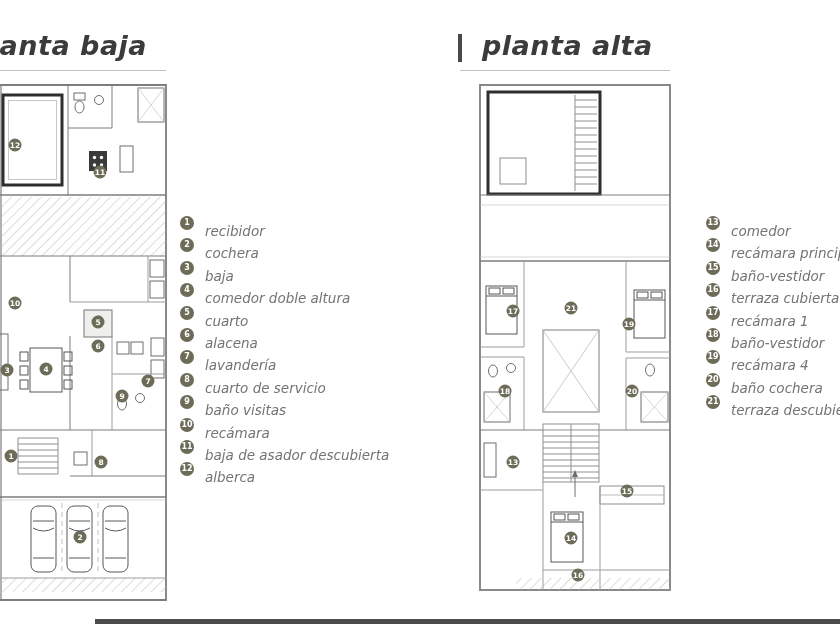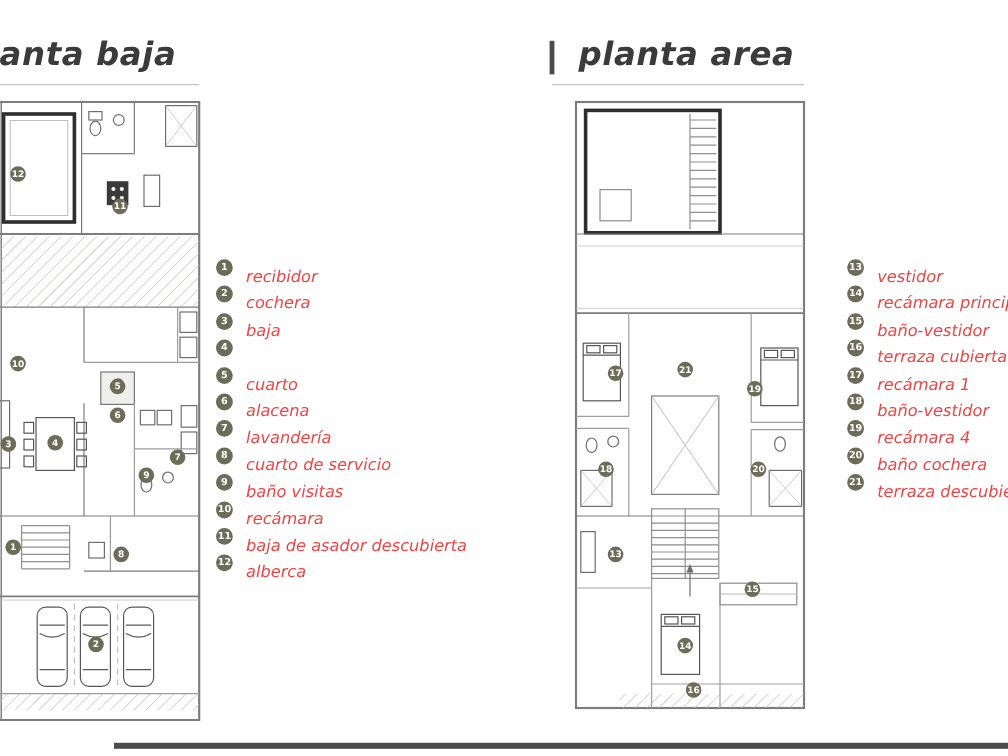--- a/index.html
+++ b/index.html
@@ -57,21 +57,21 @@
     background: #6c6c59;
     color: #ffffff;
     font-size: 8px; font-weight: bold; font-style: normal;
     display: flex; align-items: center; justify-content: center;
     margin-right: 11px;
     line-height: 1;
   }
   .legend-label {
     font-style: italic;
     font-size: 13.5px;
-    color: #ef4444;
+    color: #737373;
     white-space: nowrap;
     margin-top: 16px;
   }
 </style>
 </head>
 <body>
 
 <svg id="plan-svg" width="840" height="630" viewBox="0 0 840 630">
   <defs>
     <pattern id="hatch" width="7" height="7" patternTransform="rotate(45)" patternUnits="userSpaceOnUse">
@@ -225,21 +225,21 @@
     <line x1="600" y1="486" x2="600" y2="590" stroke="#9d9d9d"></line>
     <line x1="543" y1="570" x2="670" y2="570" stroke="#9d9d9d"></line>
     <rect x="516" y="578" width="154" height="12" fill="url(#hatch)" stroke="none"></rect>
   </g>
 
   <rect x="95" y="619" width="745" height="5" fill="#4c4c4c" stroke="none"></rect>
 </svg>
 
 <div class="title" id="title-left">planta baja</div>
 <div class="title-bar"></div>
-<div class="title" id="title-right">planta area</div>
+<div class="title" id="title-right">planta alta</div>
 <div class="title-rule" id="rule-left"></div>
 <div class="title-rule" id="rule-right"></div>
 
 <div class="markers">
 
     <div class="marker" style="left: 15px; top: 145px;">
       <span>12</span>
     </div>
 
     <div class="marker" style="left: 100px; top: 172px;">
@@ -337,20 +337,21 @@
       <span class="legend-label">cochera</span>
     </div>
 
     <div class="legend-row">
       <span class="badge">3</span>
       <span class="legend-label">baja</span>
     </div>
 
     <div class="legend-row">
       <span class="badge">4</span>
+      <span class="legend-label">comedor doble altura</span>
     </div>
 
     <div class="legend-row">
       <span class="badge">5</span>
       <span class="legend-label">cuarto</span>
     </div>
 
     <div class="legend-row">
       <span class="badge">6</span>
       <span class="legend-label">alacena</span>
@@ -383,21 +384,21 @@
 
     <div class="legend-row">
       <span class="badge">12</span>
       <span class="legend-label">alberca</span>
     </div>
   </div>
 <div class="legend" id="legend-right">
 
     <div class="legend-row">
       <span class="badge">13</span>
-      <span class="legend-label">vestidor</span>
+      <span class="legend-label">comedor</span>
     </div>
 
     <div class="legend-row">
       <span class="badge">14</span>
       <span class="legend-label">recámara principal</span>
     </div>
 
     <div class="legend-row">
       <span class="badge">15</span>
       <span class="legend-label">baño-vestidor</span>

